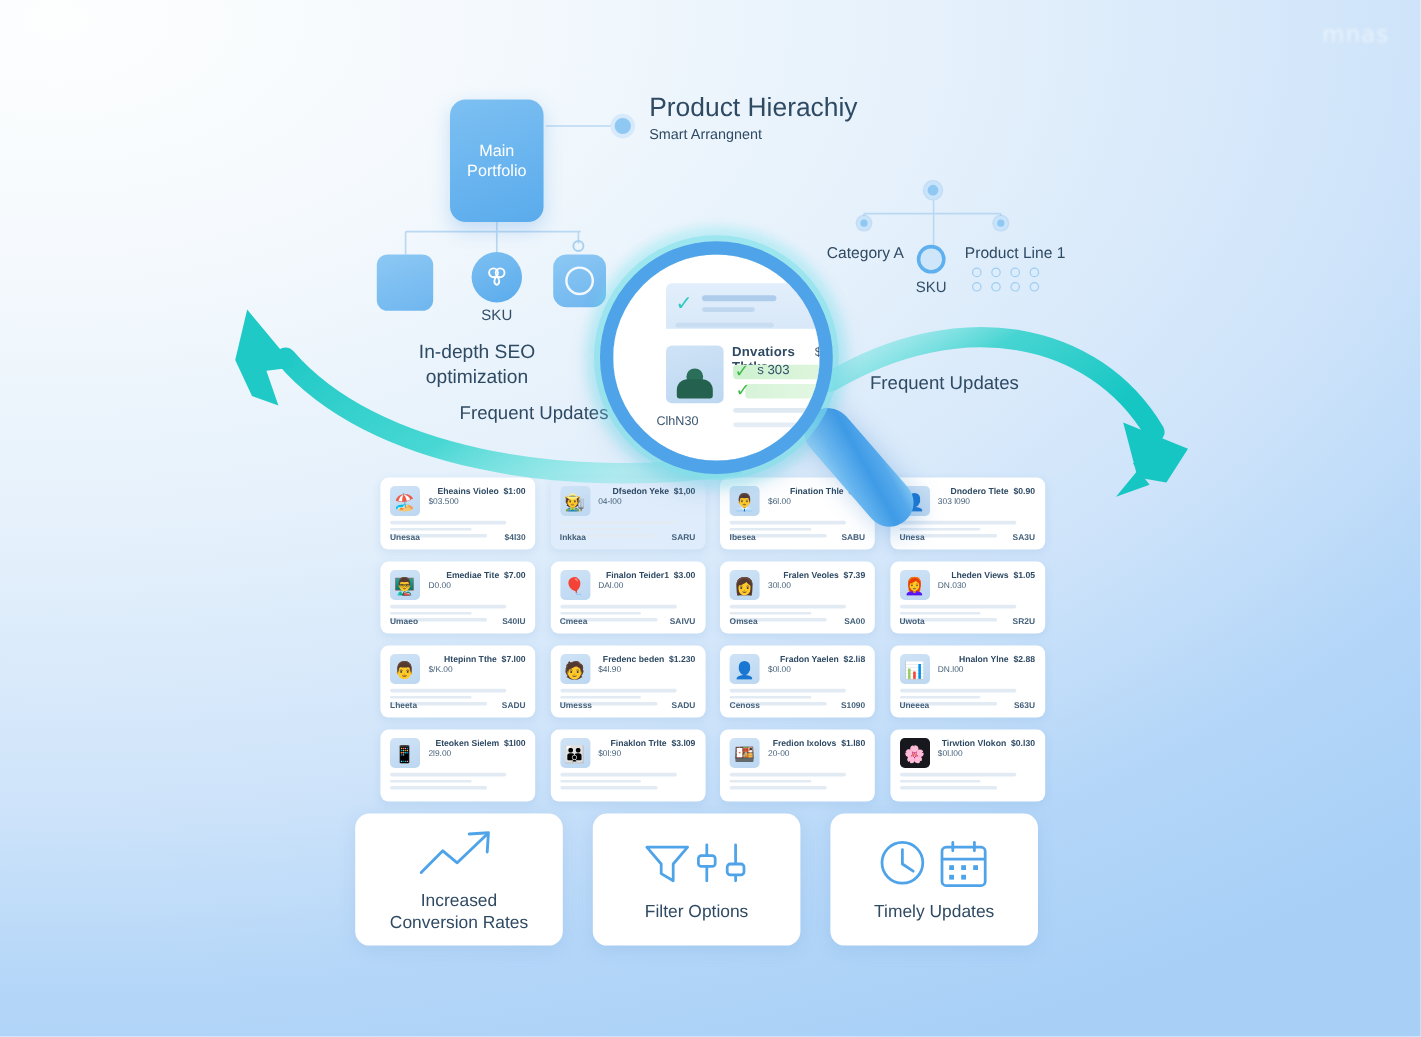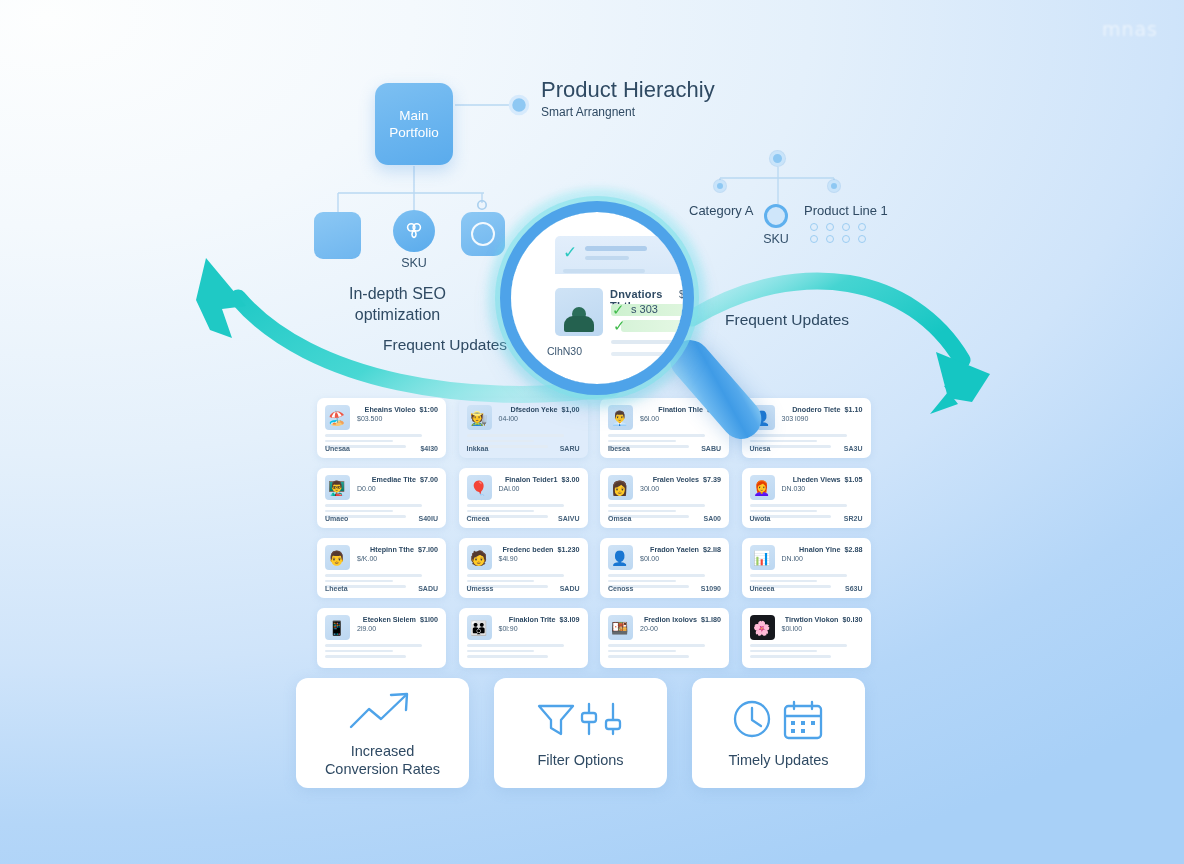--- a/index.html
+++ b/index.html
@@ -28,21 +28,21 @@
   }
 
   
   .layer { position: absolute; left: 0; top: 0; width: 1184px; height: 864px; pointer-events: none; }
   #arrow-layer { z-index: 6; }
   #tree-layer  { z-index: 3; }
 
   
   #main-node {
     position: absolute; left: 375px; top: 83px;
-    width: 78px; height: 82px; border-radius: 13px;
+    width: 78px; height: 102px; border-radius: 13px;
     background: linear-gradient(160deg, #7dc0f2 0%, #69b4ef 55%, #5aabec 100%);
     box-shadow: 0 6px 16px rgba(90,160,230,0.30);
     display: flex; align-items: center; justify-content: center;
     z-index: 4;
   }
   #main-node .txt {
     color: #ffffff; font-size: 13.5px; line-height: 17px;
     text-align: center; font-weight: 400;
   }
 
@@ -480,21 +480,21 @@
         </div>
       </div>
       <div class="pcard">
         <div class="pc-top">
           <div class="pc-thumb">
             <span class="glyph">👤</span>
           </div>
           <div class="pc-meta">
             <div class="pc-titlerow">
               <span class="pc-title">Dnodero Tlete</span>
-              <span class="pc-price">$1.10</span>
+              <span class="pc-price">$0.90</span>
             </div>
             <div class="pc-sub">303 l090</div>
           </div>
         </div>
         <div class="pc-bars">
           <i></i>
           <i></i>
           <i></i>
         </div>
         <div class="pc-foot">

